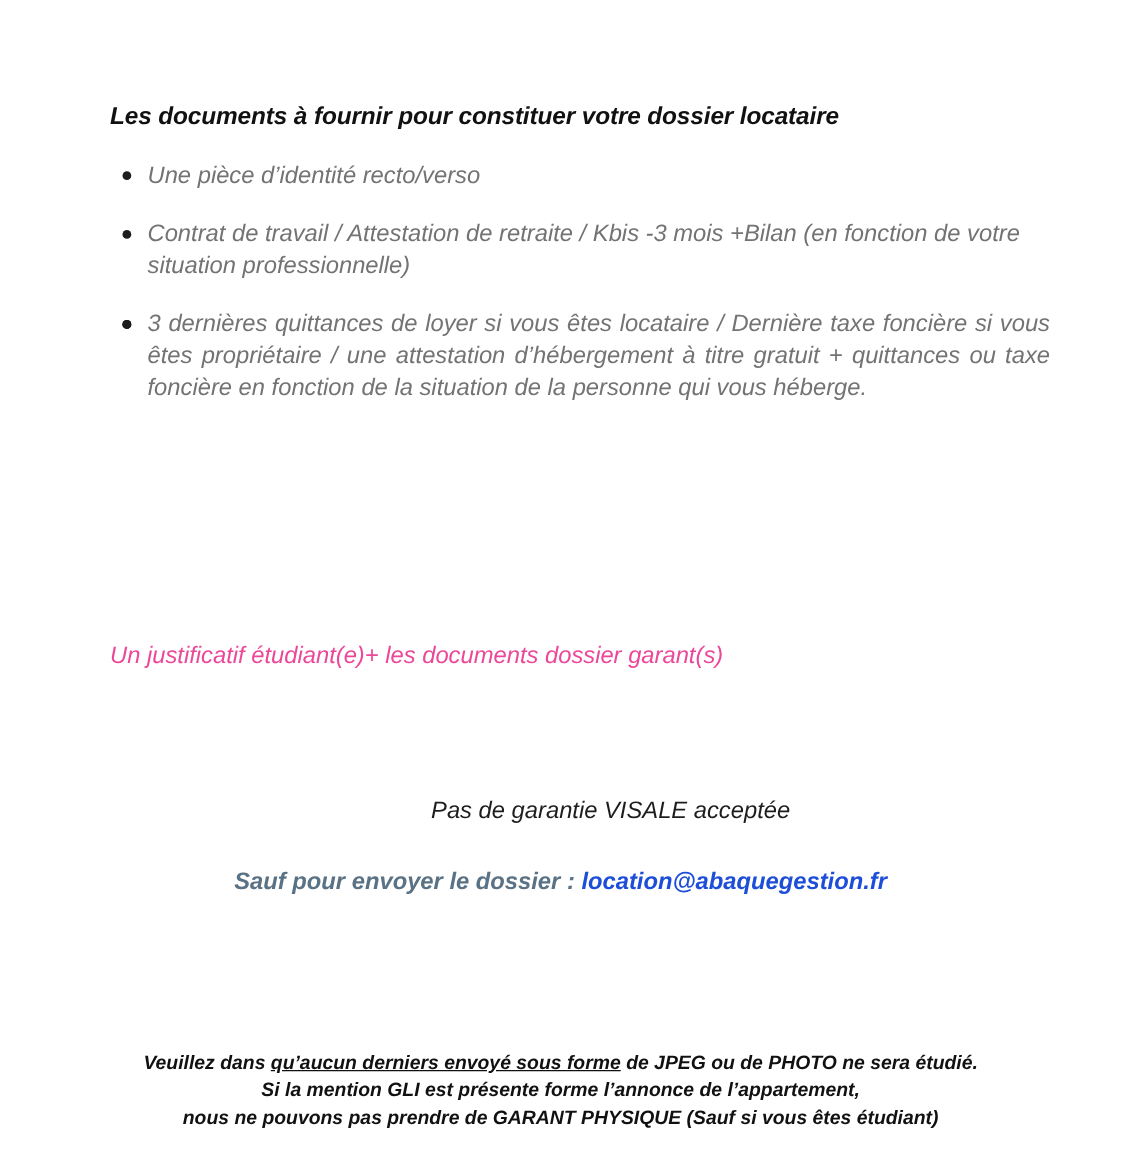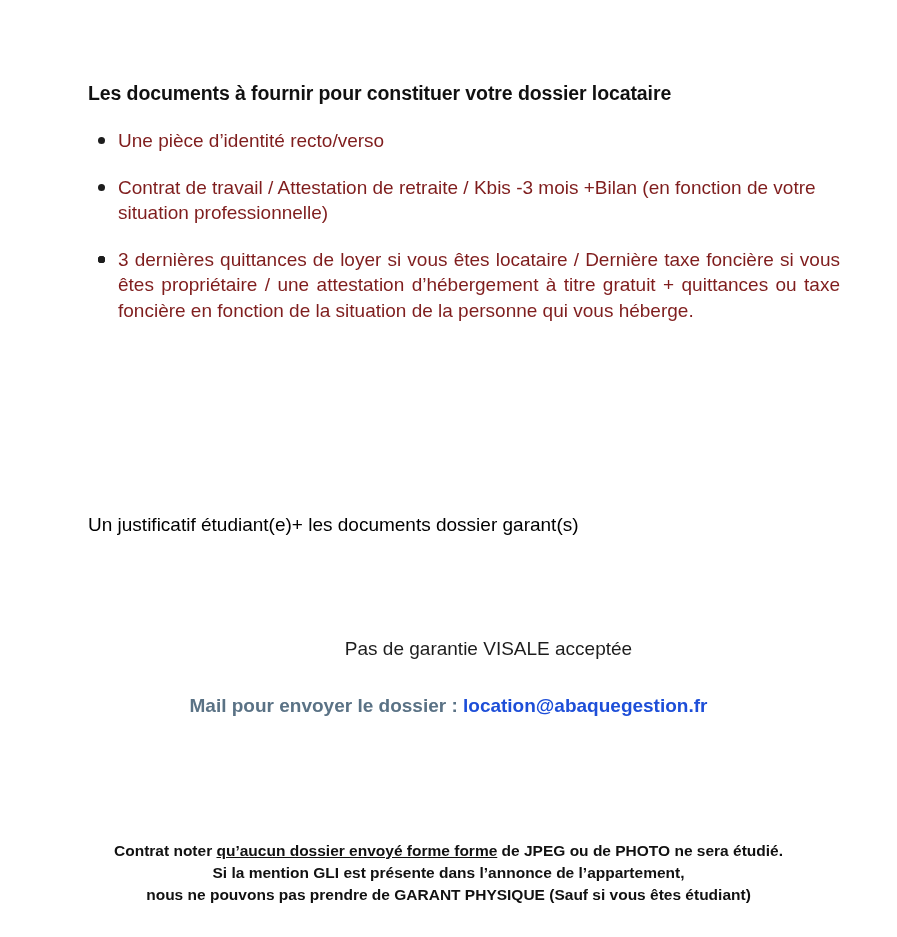--- a/index.html
+++ b/index.html
@@ -13,20 +13,21 @@
     font-family: "Liberation Sans", sans-serif;
     color: #1a1a1a;
     overflow: hidden;
   }
 
   .page {
     position: relative;
     width: 897px;
     height: 937px;
     box-sizing: border-box;
+    font-style: italic;
   }
 
   
   .doc-title {
     position: absolute;
     left: 88px;
     top: 82px;
     width: 740px;
     font-size: 19.5px;
     font-weight: bold;
@@ -43,21 +44,21 @@
     margin: 0;
     padding: 0;
     list-style: none;
   }
   .doc-list li {
     position: relative;
     padding-left: 30px;
     margin-bottom: 21px;
     font-size: 19px;
     line-height: 25.5px;
-    color: #7f1d1d;
+    color: #737373;
   }
   .doc-list li .bullet {
     position: absolute;
     left: 10px;
     top: 9px;
     width: 7px;
     height: 7px;
     border-radius: 50%;
     background: #1d1d1d;
   }
@@ -73,21 +74,21 @@
     width: 740px;
   }
   .student-title {
     font-size: 19px;
     font-weight: bold;
     color: #111111;
     margin-bottom: 3px;
   }
   .student-text {
     font-size: 19px;
-    color: #000000;
+    color: #ec4899;
     line-height: 26px;
   }
 
   
   .visale {
     position: absolute;
     left: 0;
     top: 638px;
     width: 897px;
     text-align: center;
@@ -159,22 +160,22 @@
     </li>
   </ul>
 
   <div class="student-block">
     <div class="student-text">Un justificatif étudiant(e)+ les documents dossier garant(s)</div>
   </div>
 
   <div class="visale">Pas de garantie VISALE acceptée</div>
 
   <div class="mail-line">
-    <span>Mail pour envoyer le dossier : </span><a href="#">location@abaquegestion.fr</a>
+    <span>Sauf pour envoyer le dossier : </span><a href="#">location@abaquegestion.fr</a>
   </div>
 
   <div class="footer">
-    <div><span>Contrat noter </span><span class="u">qu’aucun dossier envoyé forme forme</span><span> de JPEG ou de PHOTO ne sera étudié.</span></div>
-    <div>Si la mention GLI est présente dans l’annonce de l’appartement,</div>
+    <div><span>Veuillez dans </span><span class="u">qu’aucun derniers envoyé sous forme</span><span> de JPEG ou de PHOTO ne sera étudié.</span></div>
+    <div>Si la mention GLI est présente forme l’annonce de l’appartement,</div>
     <div>nous ne pouvons pas prendre de GARANT PHYSIQUE (Sauf si vous êtes étudiant)</div>
   </div>
 
 </div>
 
 </body></html>

